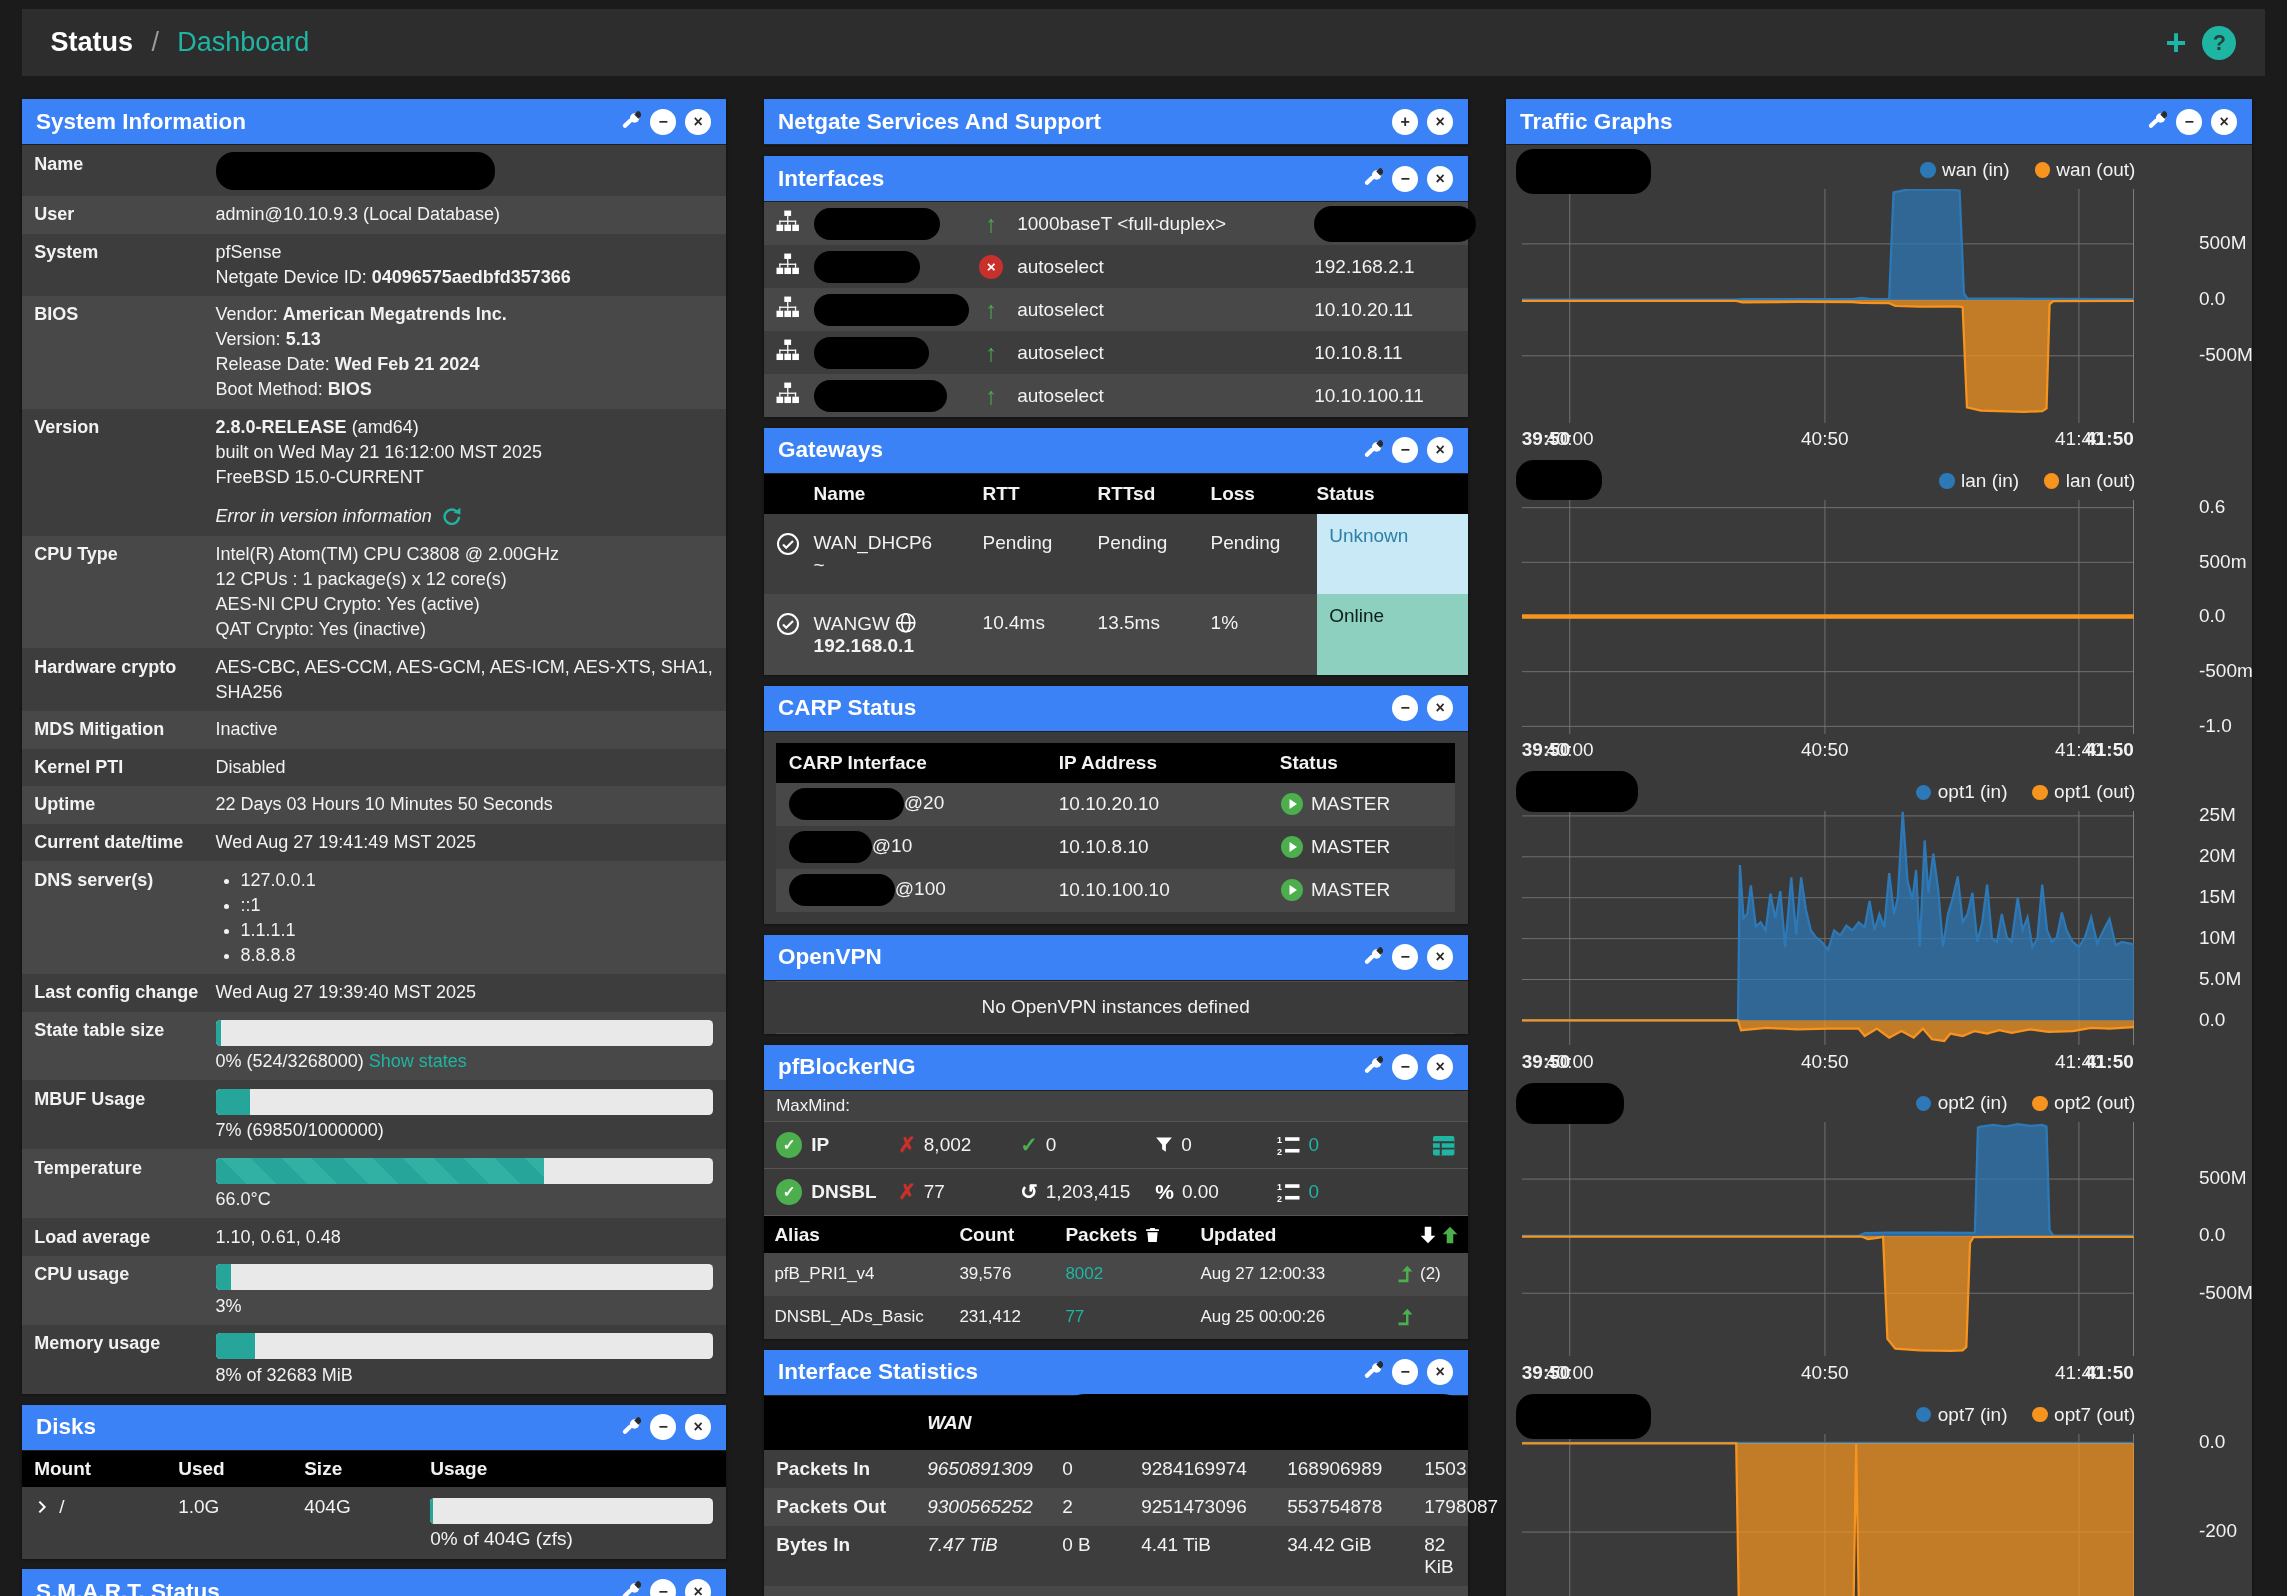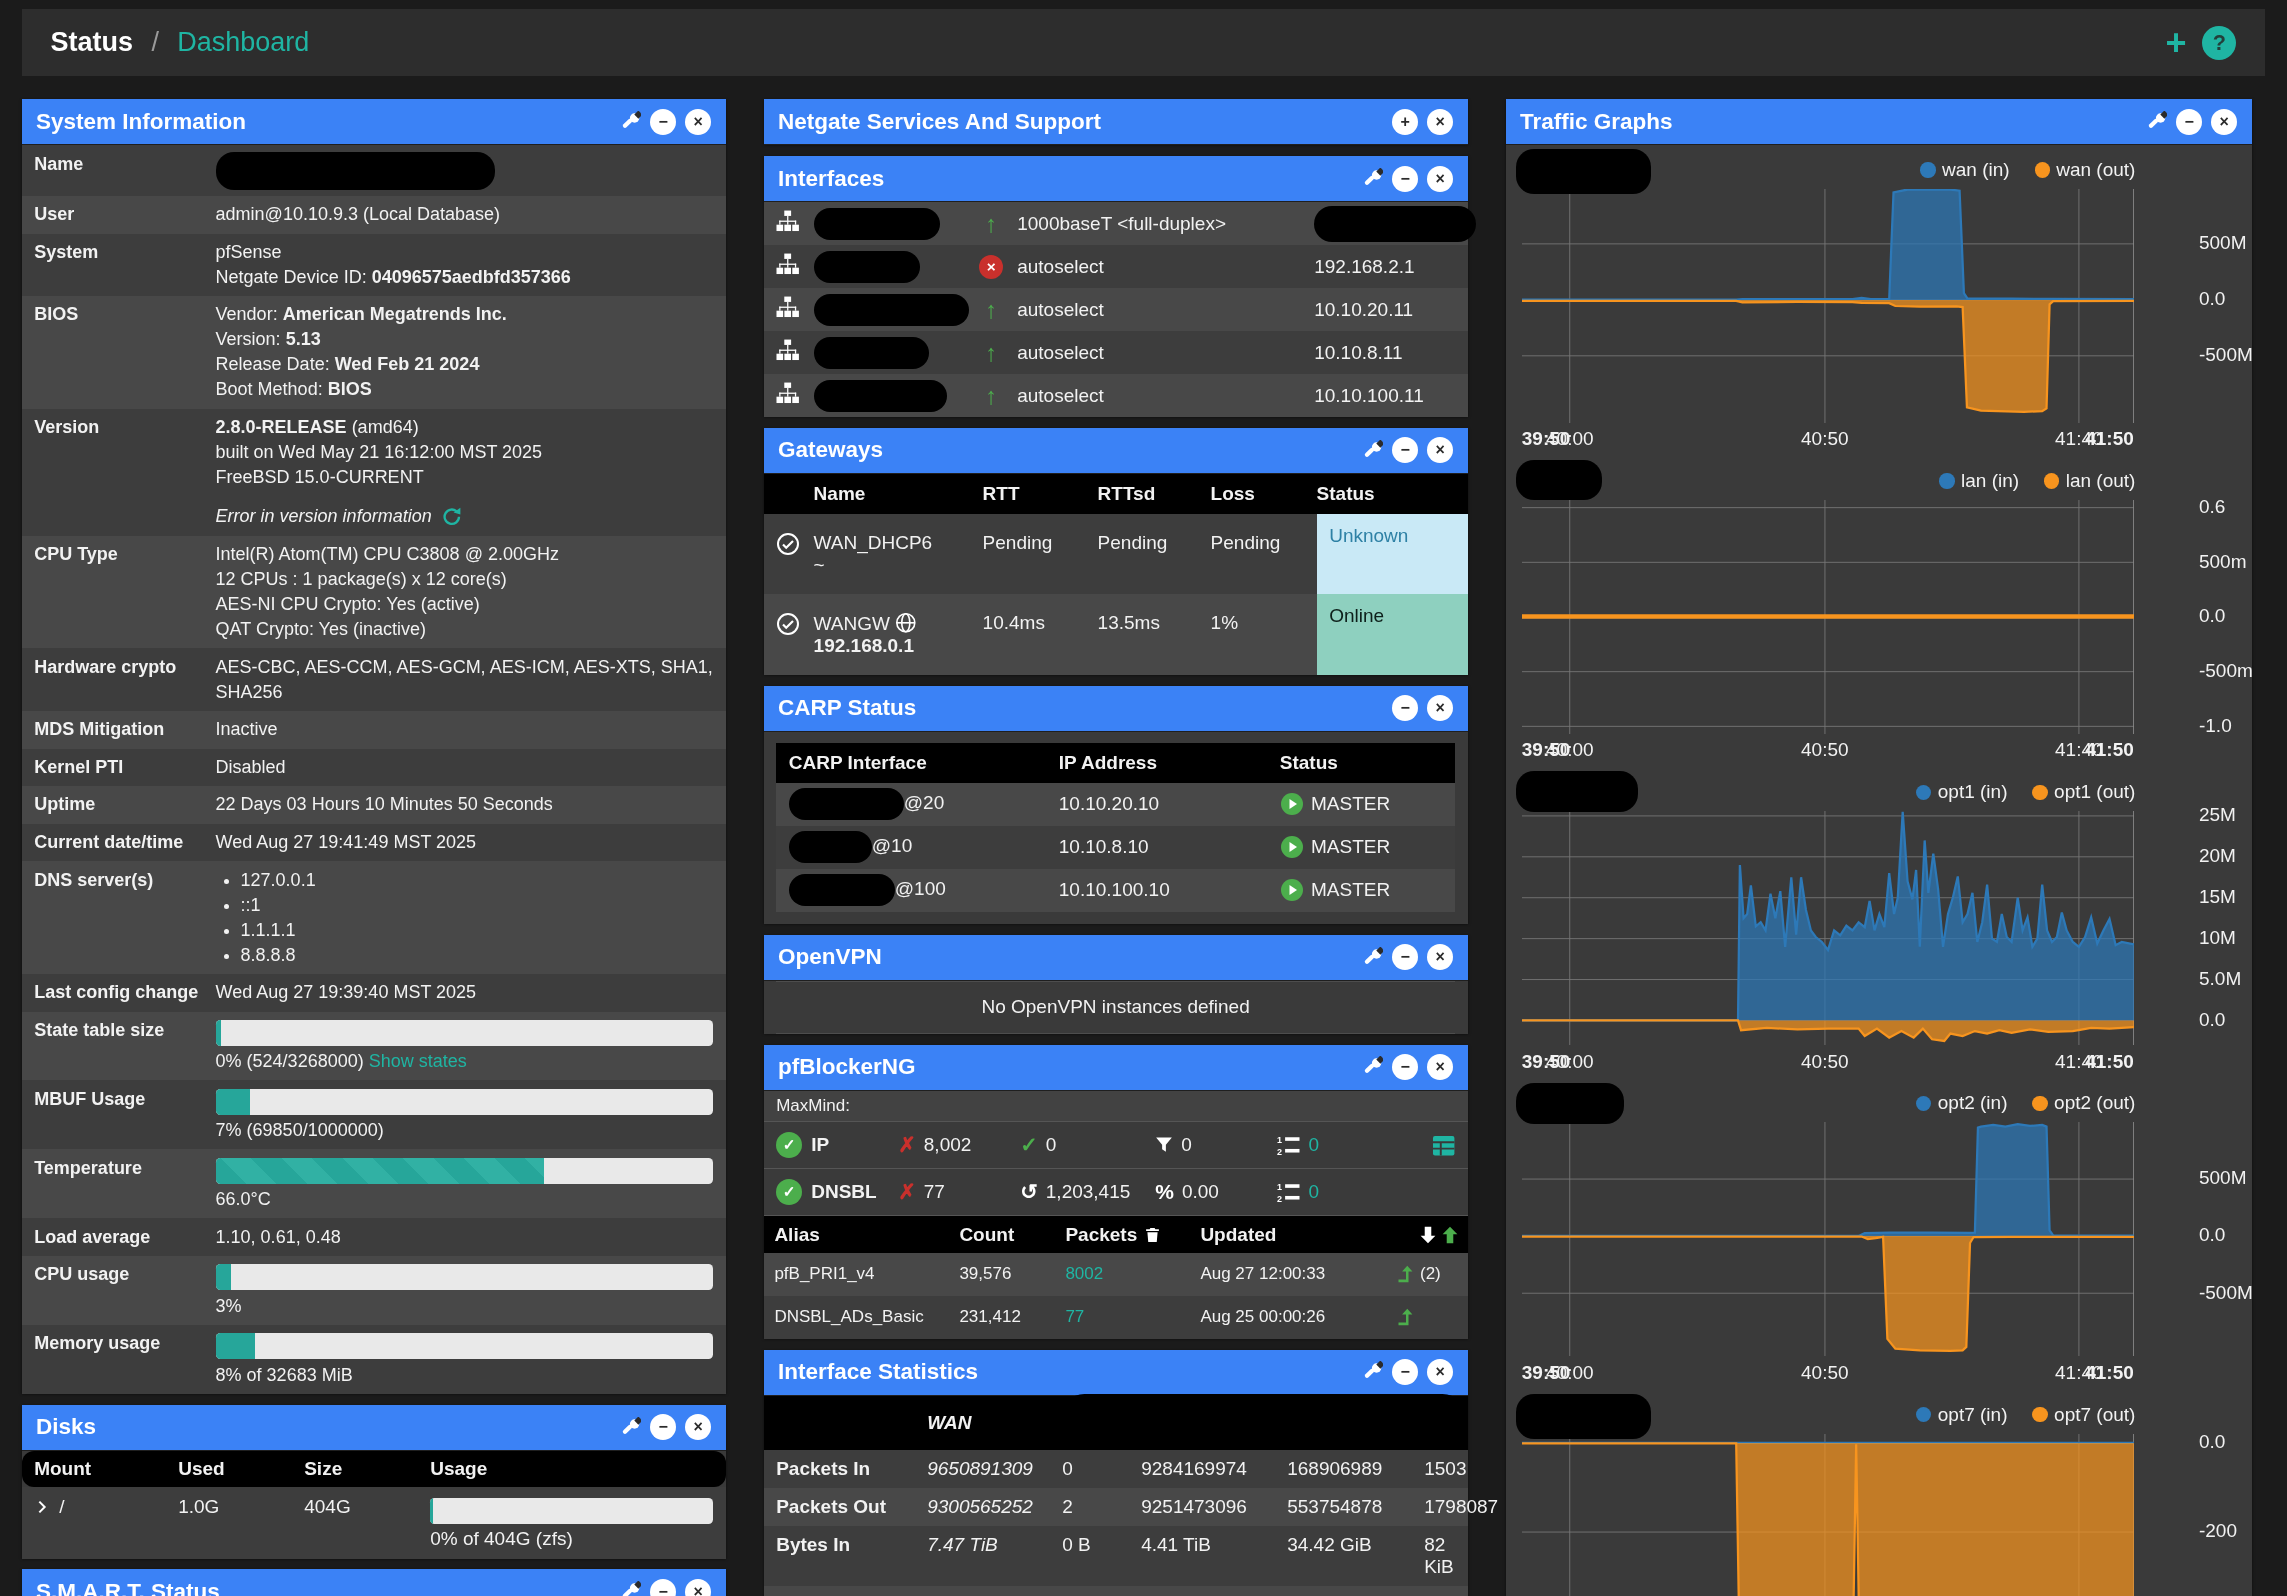--- a/index.html
+++ b/index.html
@@ -42,21 +42,21 @@
   .dnslist{margin:0;padding-left:25px;}
   .bar{height:26px;background:#e9e9e9;border-radius:4.5px;overflow:hidden;margin:1.8px 0 3.6px;}
   .bar i{display:block;height:100%;background:#26a69a;}
   .bar .striped{background:repeating-linear-gradient(45deg,#26a69a 0 21.6px,#31b1a4 21.6px 43px);}
   .tlink{color:#1fb5a3;text-decoration:none;}
 
   
   .blackrow{background:#000;font-weight:bold;display:flex;}
 
   
-  .dkhead{padding:7.2px 0;border-radius:12px;}
+  .dkhead{padding:7.2px 0;}
   .dk-c1{width:144px;padding-left:12.6px;}.dk-c2{width:126px;}.dk-c3{width:126px;}.dk-c4{flex:1;padding-right:12.6px;}
   .dkrow{display:flex;background:#3d3d3d;padding:9px 0;align-items:flex-start;}
   .chev{width:16px;height:16px;margin-right:9px;}
 
   
   .ifrow{display:flex;align-items:center;height:43px;padding:0 12.6px;}
   .ifrow:nth-child(odd){background:#3d3d3d;}
   .ifrow:nth-child(even){background:#484848;}
   .if-ic{width:38px;flex:none;}
   .sitemap{width:23.4px;height:21.6px;}

